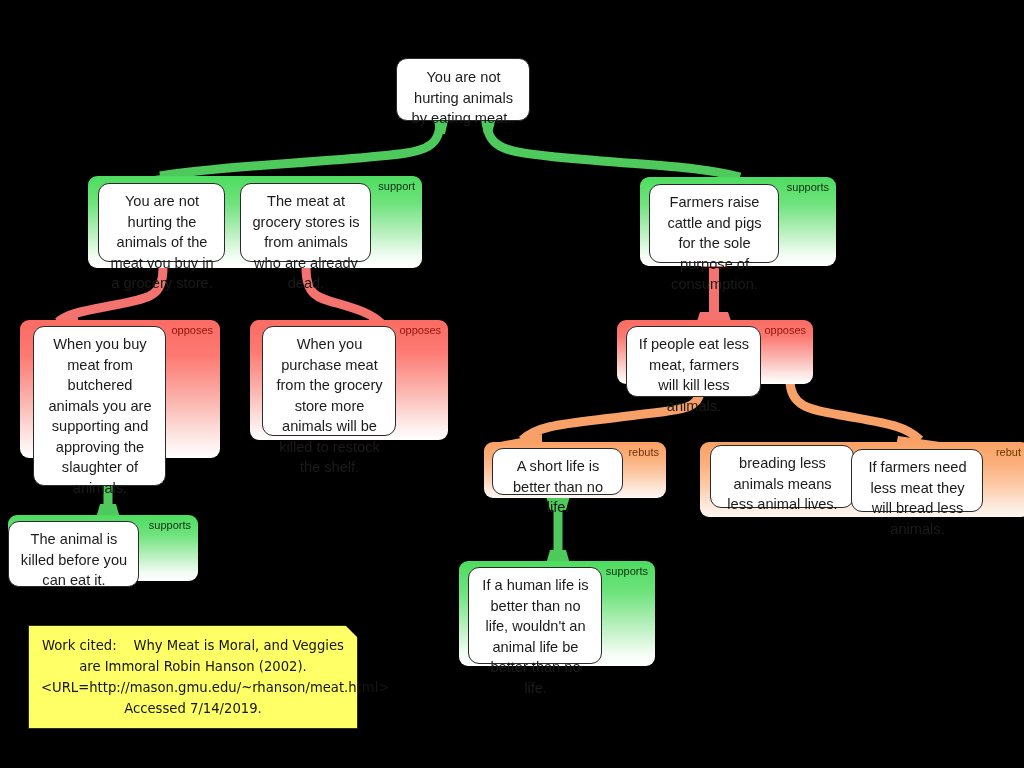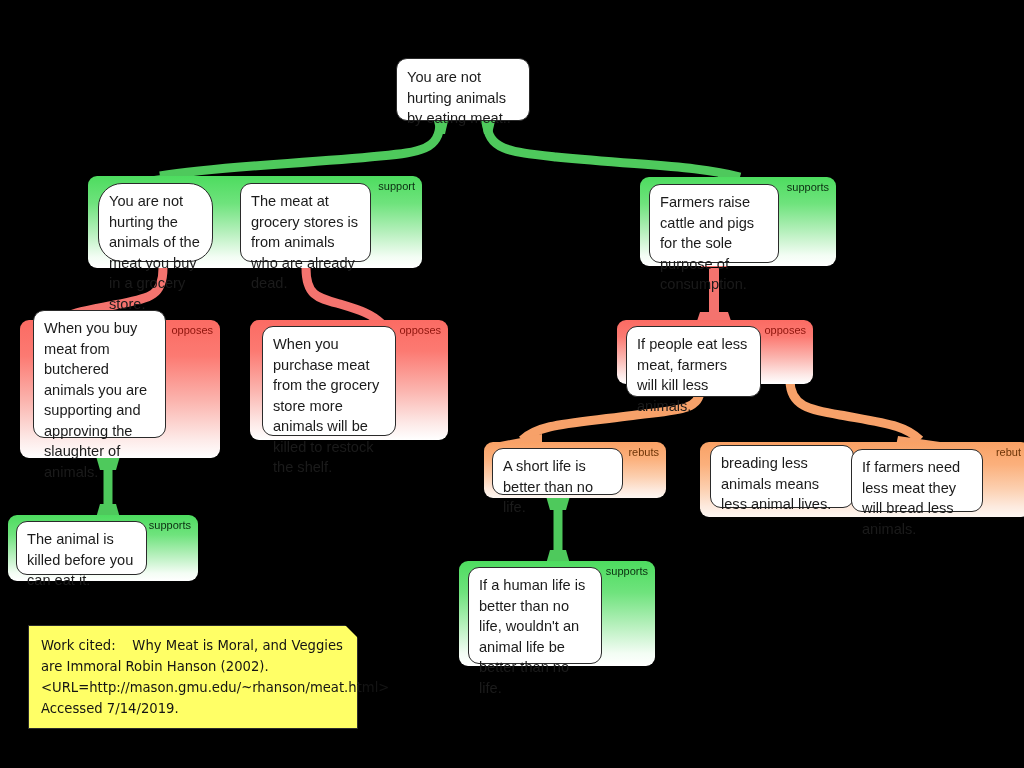--- a/index.html
+++ b/index.html
@@ -1,17 +1,17 @@
 <!DOCTYPE html>
 <html><head>
 <meta charset="utf-8">
 <style>
   html,body{margin:0;padding:0;background:#000;}
   body{width:1024px;height:768px;overflow:hidden;font-family:"Liberation Sans",sans-serif;}
-  #stage{position:relative;width:1024px;height:768px;background:#000;}
+  #stage{position:relative;width:1024px;height:768px;background:#000;text-align:center;}
 
   svg#wires{position:absolute;left:0;top:0;width:1024px;height:768px;}
 
   
   .group{position:absolute;border-radius:9px;overflow:hidden;}
   .group.support{background:linear-gradient(to bottom,#4ddc5f 0%,#6fe37d 30%,#b8f0be 62%,#f3fdf4 88%,#ffffff 100%);}
   .group.oppose{background:linear-gradient(to bottom,#fb6b63 0%,#fc7a72 26%,#fbb3ad 58%,#fde9e7 86%,#ffffff 100%);}
   .group.rebut{background:linear-gradient(to bottom,#f9a165 0%,#fbb07c 30%,#fccfaf 62%,#fdeade 86%,#fdf7f2 100%);}
 
   .grouplabel{position:absolute;top:4px;right:7px;font-size:11px;line-height:12px;
@@ -81,38 +81,38 @@
     <path fill="#4ec95c" d="M546,564 L570,564 L566,550 L550,550 Z"></path>
   </svg>
 
   <div class="card root">
     <span>You are not hurting animals by eating meat..</span>
   </div>
 
   <div class="group support" style="left:88px;top:176px;width:334px;height:92px;">
     <span class="grouplabel">support</span>
   </div>
-  <div class="card" style="left:98px;top:183px;width:115px;height:79px;border-radius:24px;">
+  <div class="card" style="left:98px;top:183px;width:127px;height:79px;">
     <span>You are not hurting the animals of the meat you buy in a grocery store.</span>
   </div>
   <div class="card" style="left:240px;top:183px;width:131px;height:79px;">
     <span>The meat at grocery stores is from animals who are already dead.</span>
   </div>
 
   <div class="group support" style="left:640px;top:177px;width:196px;height:89px;">
     <span class="grouplabel">supports</span>
   </div>
   <div class="card" style="left:649px;top:184px;width:130px;height:79px;">
     <span>Farmers raise cattle and pigs for the sole purpose of consumption.</span>
   </div>
 
   <div class="group oppose" style="left:20px;top:320px;width:200px;height:138px;">
     <span class="grouplabel">opposes</span>
   </div>
-  <div class="card" style="left:33px;top:310px;width:133px;height:128px;">
+  <div class="card" style="left:33px;top:326px;width:133px;height:160px;">
     <span>When you buy meat from butchered animals you are supporting and approving the slaughter of animals.</span>
   </div>
 
   <div class="group oppose" style="left:250px;top:320px;width:198px;height:120px;">
     <span class="grouplabel">opposes</span>
   </div>
   <div class="card" style="left:262px;top:326px;width:134px;height:110px;">
     <span>When you purchase meat from the grocery store more animals will be killed to restock the shelf.</span>
   </div>
 
@@ -136,21 +136,21 @@
   <div class="card" style="left:710px;top:445px;width:144px;height:63px;">
     <span>breading less animals means less animal lives.</span>
   </div>
   <div class="card" style="left:851px;top:449px;width:132px;height:63px;">
     <span>If farmers need less meat they will bread less animals.</span>
   </div>
 
   <div class="group support" style="left:8px;top:515px;width:190px;height:66px;">
     <span class="grouplabel">supports</span>
   </div>
-  <div class="card" style="left:16px;top:521px;width:131px;height:54px;">
+  <div class="card" style="left:8px;top:521px;width:131px;height:66px;">
     <span>The animal is killed before you can eat it.</span>
   </div>
 
   <div class="group support" style="left:459px;top:561px;width:196px;height:105px;">
     <span class="grouplabel">supports</span>
   </div>
   <div class="card" style="left:468px;top:567px;width:134px;height:97px;">
     <span>If a human life is better than no life, wouldn't an animal life be better than no life.</span>
   </div>
 

